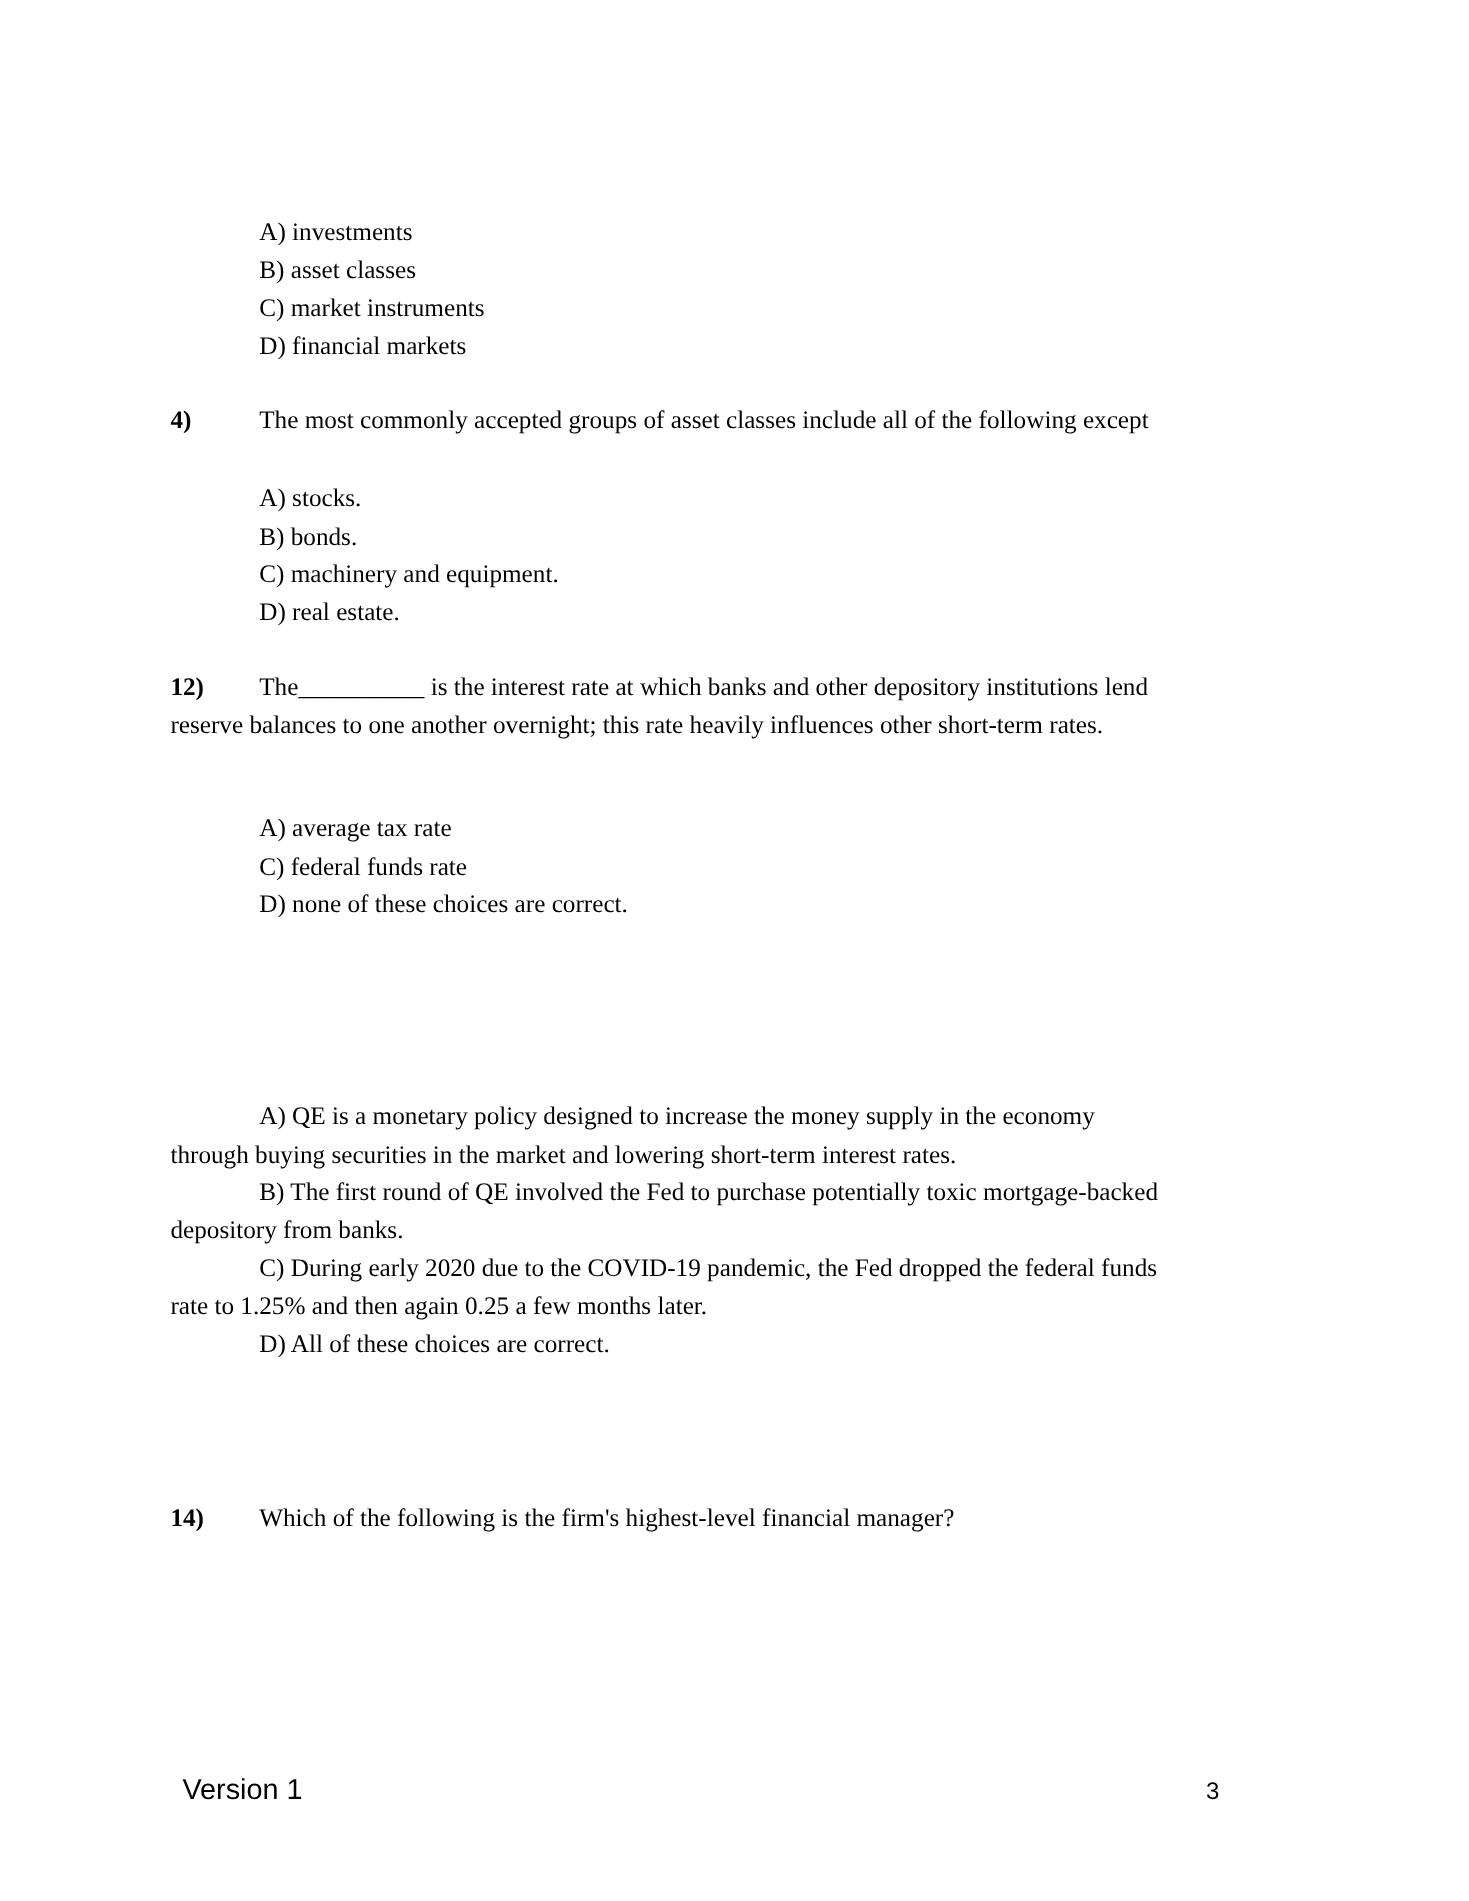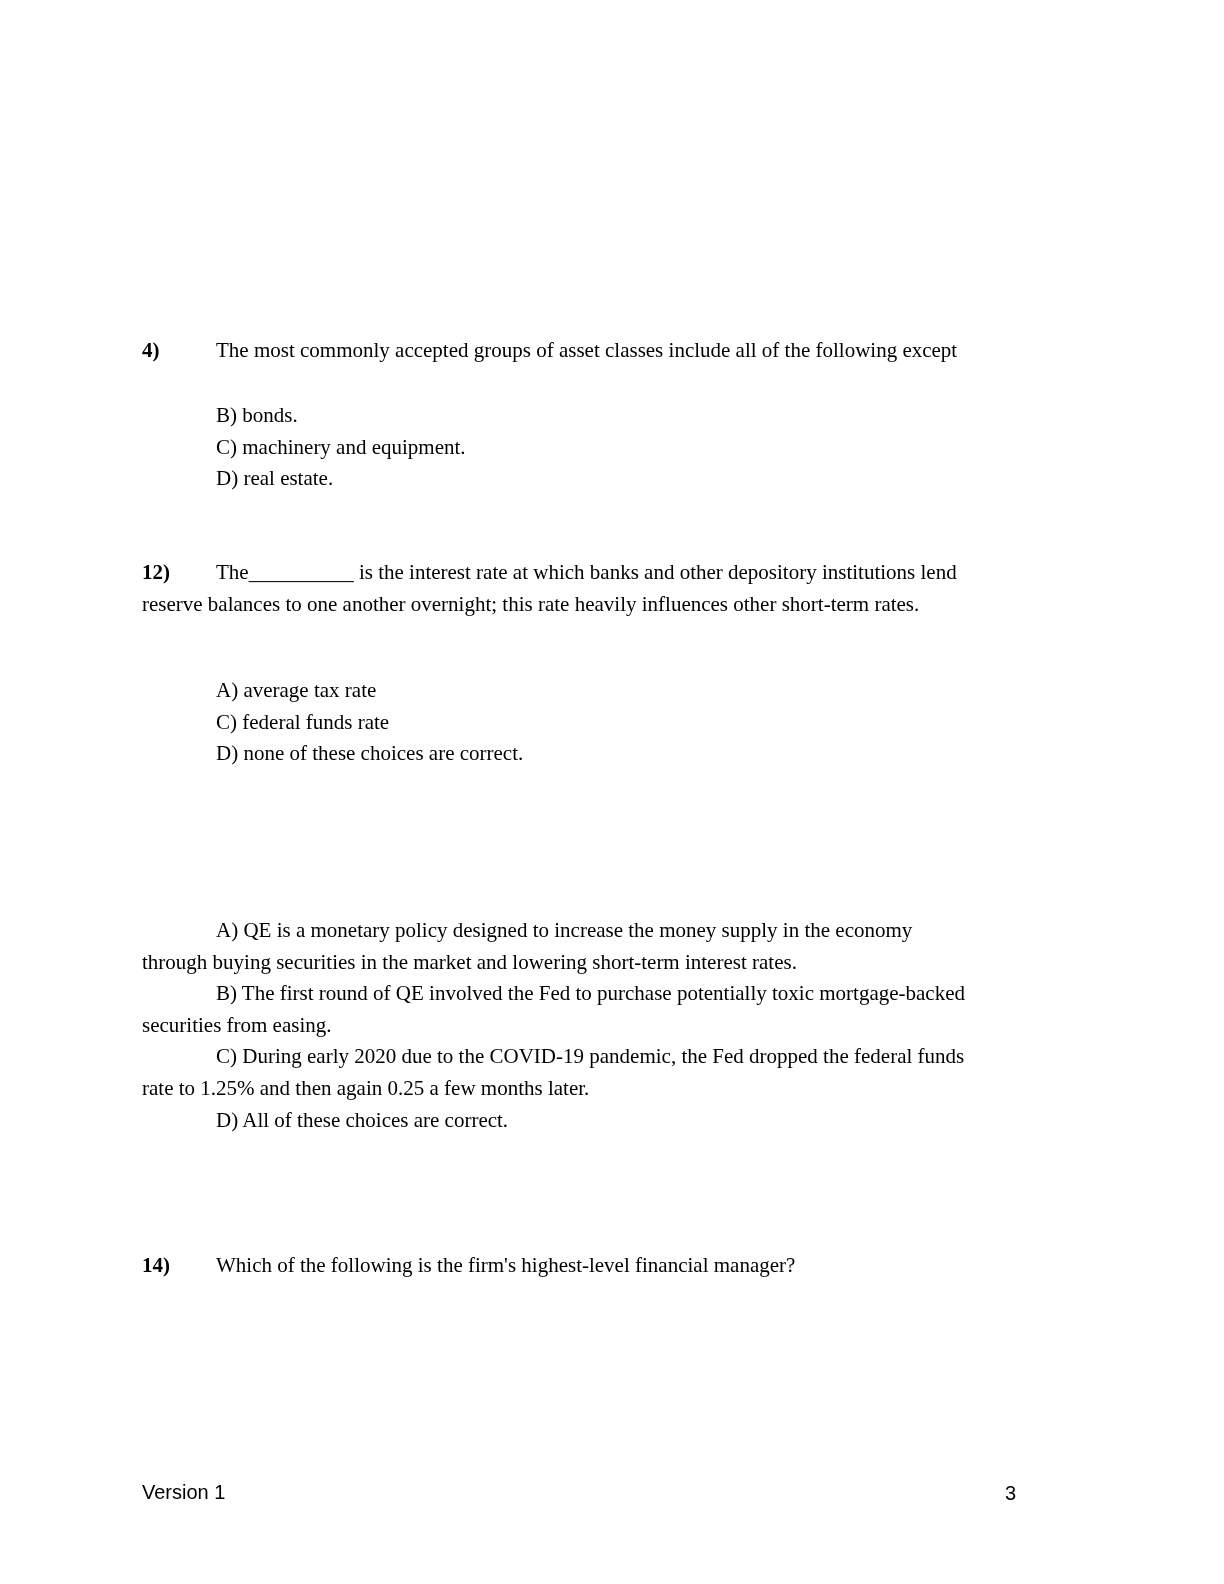--- a/index.html
+++ b/index.html
@@ -33,46 +33,53 @@
     padding-left: 74px;
     font-family: Liberation Serif, serif;
   }
   .qnum {
     display: inline-block;
     width: 74px;
     font-weight: 700;
   }
   .footer-left {
     position: absolute;
-    left: 142px;
+    left: 152px;
     top: 1480px;
     font-family: "Liberation Sans", sans-serif;
-    font-size: 20px;
+    font-size: 24px;
     line-height: 24px;
   }
   .footer-page {
     position: absolute;
     left: 1005px;
     top: 1481px;
     font-family: "Liberation Sans", sans-serif;
     font-size: 20px;
     line-height: 24px;
   }
 </style>
 </head>
 <body>
 
 <div class="page">
 
+  <div class="block opt-group" style="top:178px">
+    <div class="line">A) investments</div>
+    <div class="line">B) asset classes</div>
+    <div class="line">C) market instruments</div>
+    <div class="line">D) financial markets</div>
+  </div>
 
   <div class="block" style="top:335px">
     <div class="line"><span class="qnum">4)</span><span>The most commonly accepted groups of asset classes include all of the following except</span></div>
   </div>
 
   <div class="block opt-group" style="top:400px">
+    <div class="line">A) stocks.</div>
     <div class="line">B) bonds.</div>
     <div class="line">C) machinery and equipment.</div>
     <div class="line">D) real estate.</div>
   </div>
 
   <div class="block" style="top:557px">
     <div class="line"><span class="qnum">12)</span><span>The__________ is the interest rate at which banks and other depository institutions lend</span></div>
     <div class="line">reserve balances to one another overnight; this rate heavily influences other short-term rates.</div>
   </div>
 
@@ -80,21 +87,21 @@
     <div class="line">A) average tax rate</div>
     <div class="line">C) federal funds rate</div>
     <div class="line">D) none of these choices are correct.</div>
   </div>
 
 
   <div class="block" style="top:915px">
     <div class="line indent">A) QE is a monetary policy designed to increase the money supply in the economy</div>
     <div class="line">through buying securities in the market and lowering short-term interest rates.</div>
     <div class="line indent">B) The first round of QE involved the Fed to purchase potentially toxic mortgage-backed</div>
-    <div class="line">securities from easing.</div>
+    <div class="line">depository from banks.</div>
     <div class="line indent">C) During early 2020 due to the COVID-19 pandemic, the Fed dropped the federal funds</div>
     <div class="line">rate to 1.25% and then again 0.25 a few months later.</div>
     <div class="line indent">D) All of these choices are correct.</div>
   </div>
 
   <div class="block" style="top:1250px">
     <div class="line"><span class="qnum">14)</span><span>Which of the following is the firm's highest-level financial manager?</span></div>
   </div>
 
   <div class="footer-left">Version 1</div>

